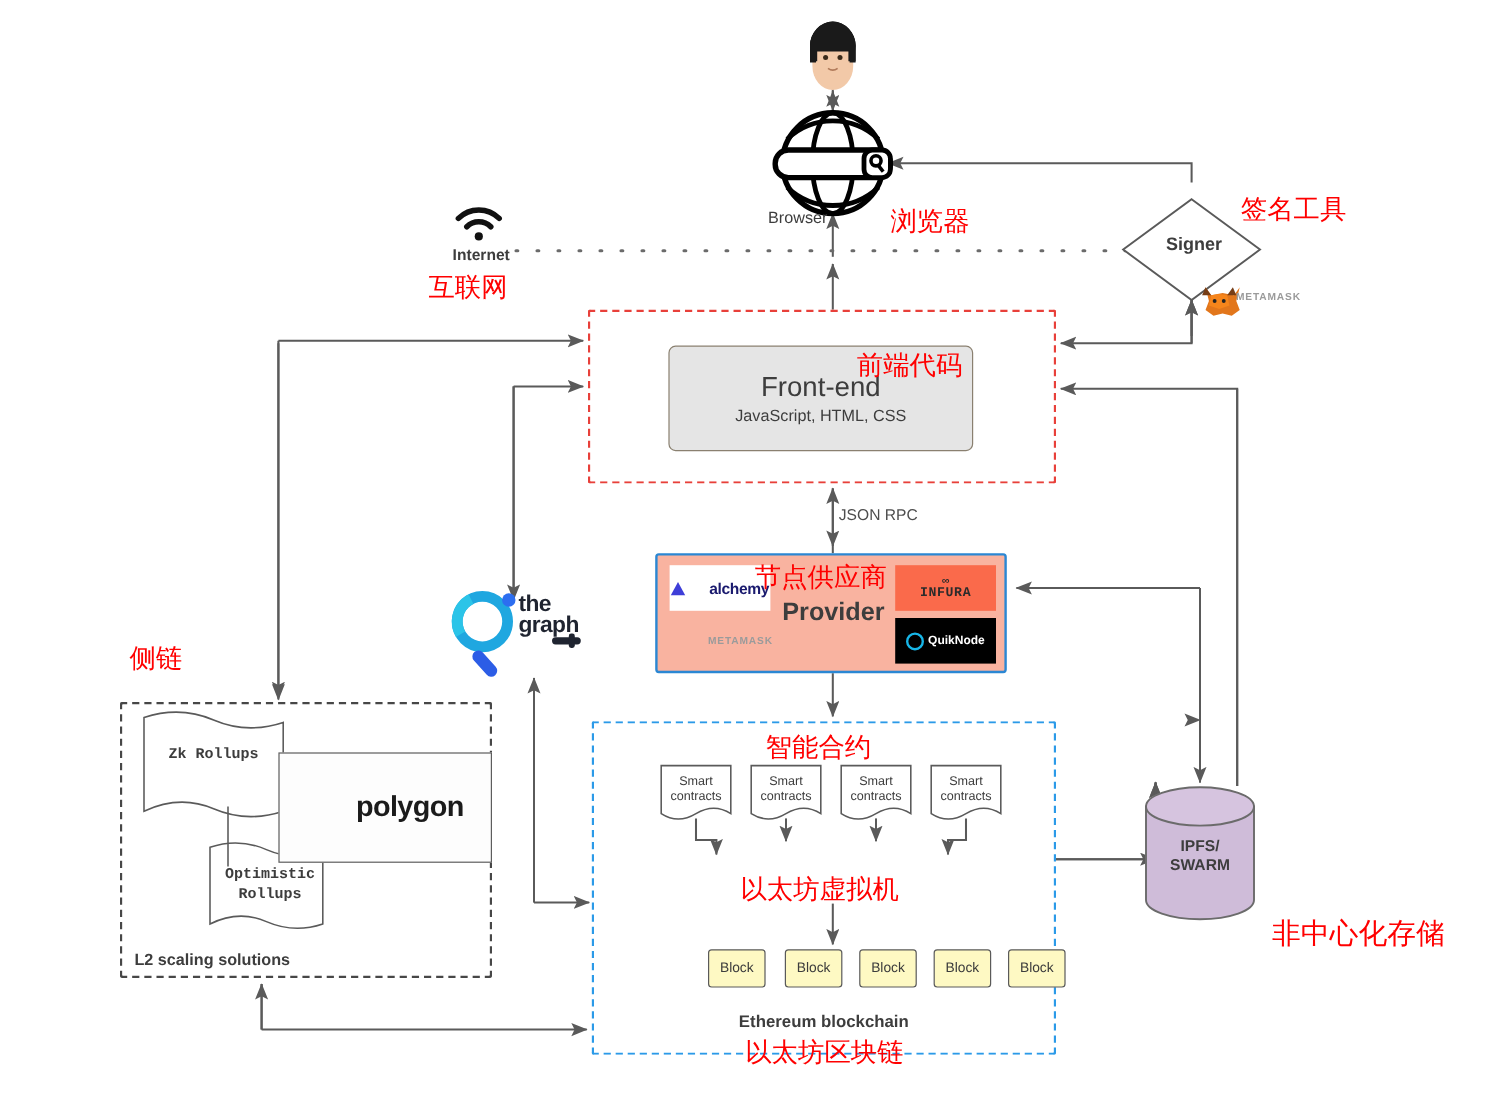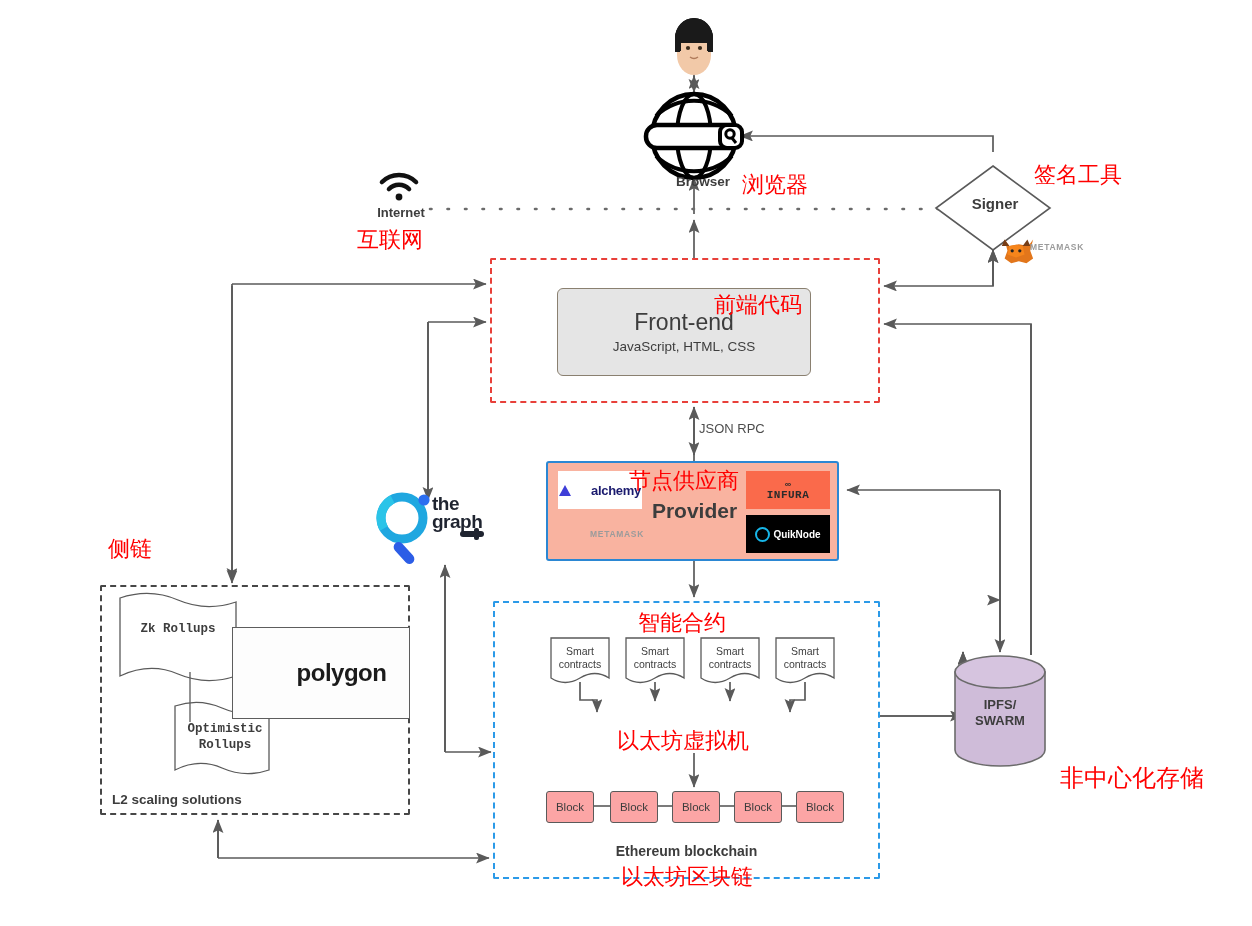--- a/index.html
+++ b/index.html
@@ -47,23 +47,23 @@
   
   #eth-zone{left:493px;top:601px;width:387px;height:278px;
      border:2px dashed #2b9ae8;border-radius:2px;}
   .sc{position:absolute;width:58px;height:48px;}
   .sc .txt{position:absolute;left:0;top:7px;width:58px;text-align:center;
      font-size:10.5px;color:#3d3d3d;line-height:1.25;}
   #evm-box{left:601px;top:705px;width:190px;height:48px;background:#a3d9c9;
      border:1.5px solid #6f7f79;border-radius:3px;}
   #evm-label{position:absolute;left:0;top:6px;width:190px;text-align:center;
      font-size:13px;color:#3d3d3d;}
-  .blk{position:absolute;width:46px;height:30px;background:#fca5a5;
+  .blk{position:absolute;width:46px;height:30px;background:#fef9c3;
      border:1.5px solid #5a5a5a;border-radius:3px;display:flex;align-items:center;
-     justify-content:center;font-size:11.5px;color:#3d3d3d;top:791px;}
+     justify-content:center;font-size:11.5px;color:#3d3d3d;top:791px;margin-left:44px;}
   #eth-chain-label{left:493px;top:843px;width:387px;text-align:center;
      font-size:14px;font-weight:bold;color:#3d3d3d;}
 
   
   #l2-zone{left:100px;top:585px;width:310px;height:230px;
      border:2px dashed #474747;border-radius:2px;}
   #polygon-card{left:232px;top:627px;width:178px;height:92px;background:#fdfdfd;
      border:1px solid #5d5d5d;display:flex;align-items:center;justify-content:center;gap:7px;}
   #polygon-card .tx{font-size:24px;font-weight:bold;color:#1b1b1b;letter-spacing:-.5px;}
   #l2-caption{left:112px;top:778px;font-size:13.5px;font-weight:bold;color:#3d3d3d;margin-top:14px;}
@@ -71,22 +71,22 @@
      color:#3d3d3d;line-height:1.25;font-family:Liberation Mono, monospace;}
 
   
   #ipfs-node{left:955px;top:655px;width:90px;height:110px;}
   #ipfs-label{position:absolute;left:0;top:42px;width:90px;text-align:center;
      font-size:13px;font-weight:bold;color:#3d3d3d;line-height:1.25;}
 
   
   #signer-label{left:940px;top:195px;width:110px;text-align:center;font-size:15px;
      font-weight:bold;color:#3d3d3d;position:absolute;}
-  #browser-label{left:640px;top:174px;width:90px;text-align:right;font-size:13.5px;
-     font-weight:bold;color:#3d3d3d;position:absolute;}
+  #browser-label{left:640px;top:174px;width:90px;text-align:left;font-size:13.5px;
+     font-weight:normal;color:#3d3d3d;position:absolute;}
   #internet-label{left:360px;top:205px;width:82px;text-align:center;font-size:13px;
      font-weight:bold;color:#3d3d3d;position:absolute;}
   #jsonrpc-label{left:699px;top:421px;font-size:13px;color:#4d4d4d;position:absolute;}
 
   
   #thegraph{left:372px;top:485px;width:145px;height:70px;}
   #thegraph .gt{position:absolute;left:60px;top:10px;font-size:19px;font-weight:bold;
      color:#1f2430;line-height:.95;letter-spacing:-.5px;}
 </style>
 </head>

